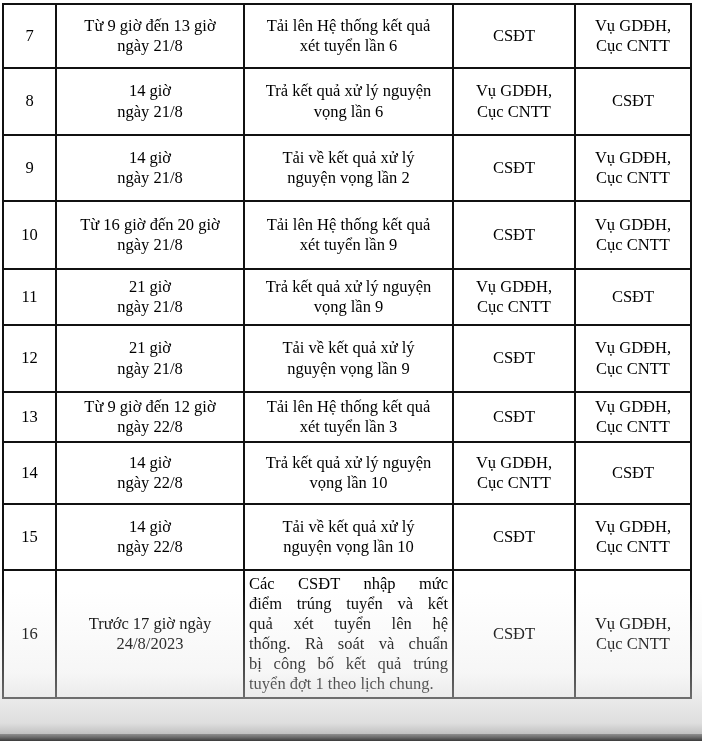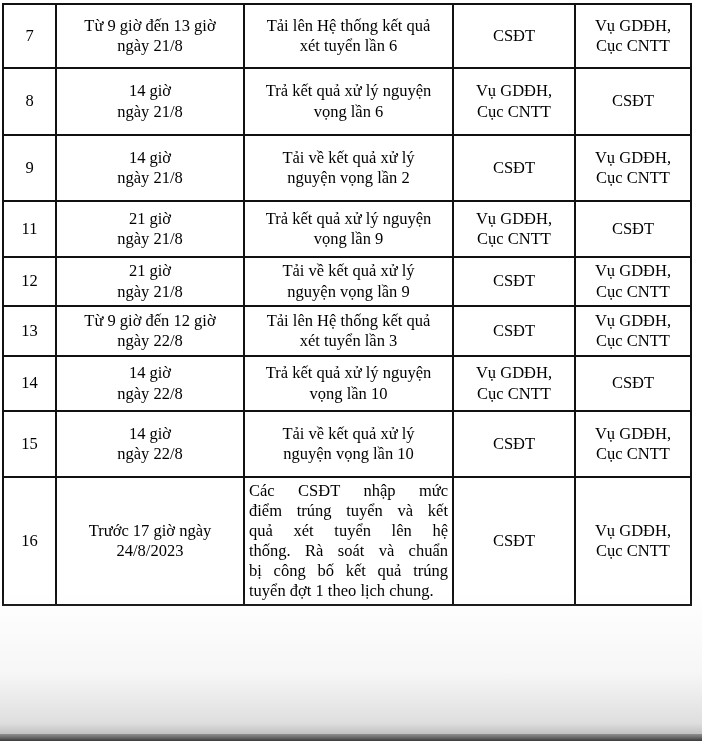--- a/index.html
+++ b/index.html
@@ -166,20 +166,39 @@
         <td class="from">
           <div>CSĐT</div>
           <div></div>
         </td>
         <td class="to">
           <div>Vụ GDĐH,</div>
           <div>Cục CNTT</div>
         </td>
       </tr>
 
+      <tr style="height:68px">
+        <td class="stt">10</td>
+        <td class="time">
+          <div>Từ 16 giờ đến 20 giờ</div>
+          <div>ngày 21/8</div>
+        </td>
+        <td class="task">
+          <div>Tải lên Hệ thống kết quả</div>
+          <div>xét tuyển lần 9</div>
+        </td>
+        <td class="from">
+          <div>CSĐT</div>
+          <div></div>
+        </td>
+        <td class="to">
+          <div>Vụ GDĐH,</div>
+          <div>Cục CNTT</div>
+        </td>
+      </tr>
 
       <tr style="height:56px">
         <td class="stt">11</td>
         <td class="time">
           <div>21 giờ</div>
           <div>ngày 21/8</div>
         </td>
         <td class="task">
           <div>Trả kết quả xử lý nguyện</div>
           <div>vọng lần 9</div>
@@ -187,21 +206,21 @@
         <td class="from">
           <div>Vụ GDĐH,</div>
           <div>Cục CNTT</div>
         </td>
         <td class="to">
           <div>CSĐT</div>
           <div></div>
         </td>
       </tr>
 
-      <tr style="height:49px">
+      <tr style="height:67px">
         <td class="stt">12</td>
         <td class="time">
           <div>21 giờ</div>
           <div>ngày 21/8</div>
         </td>
         <td class="task">
           <div>Tải về kết quả xử lý</div>
           <div>nguyện vọng lần 9</div>
         </td>
         <td class="from">
@@ -227,21 +246,21 @@
         <td class="from">
           <div>CSĐT</div>
           <div></div>
         </td>
         <td class="to">
           <div>Vụ GDĐH,</div>
           <div>Cục CNTT</div>
         </td>
       </tr>
 
-      <tr style="height:55px">
+      <tr style="height:62px">
         <td class="stt">14</td>
         <td class="time">
           <div>14 giờ</div>
           <div>ngày 22/8</div>
         </td>
         <td class="task">
           <div>Trả kết quả xử lý nguyện</div>
           <div>vọng lần 10</div>
         </td>
         <td class="from">

